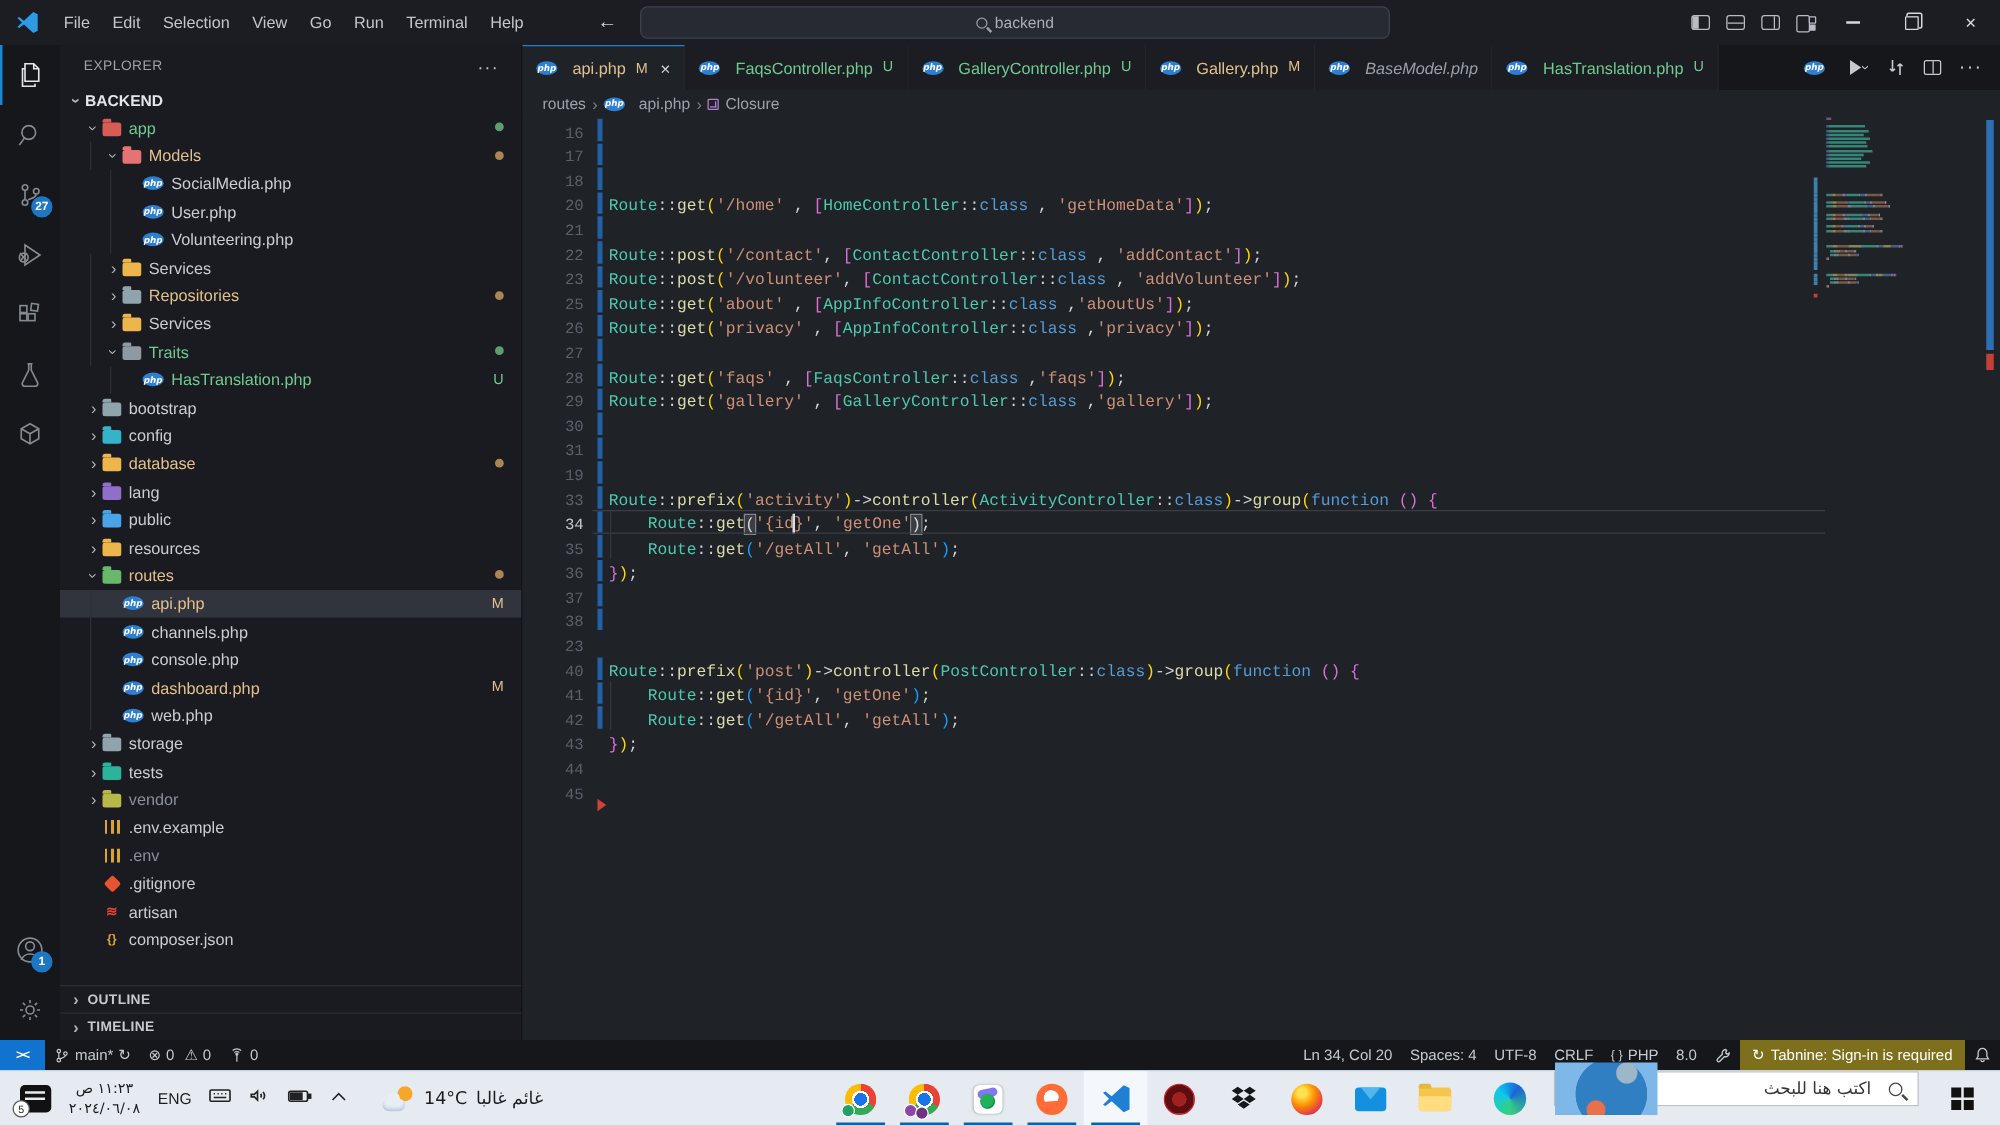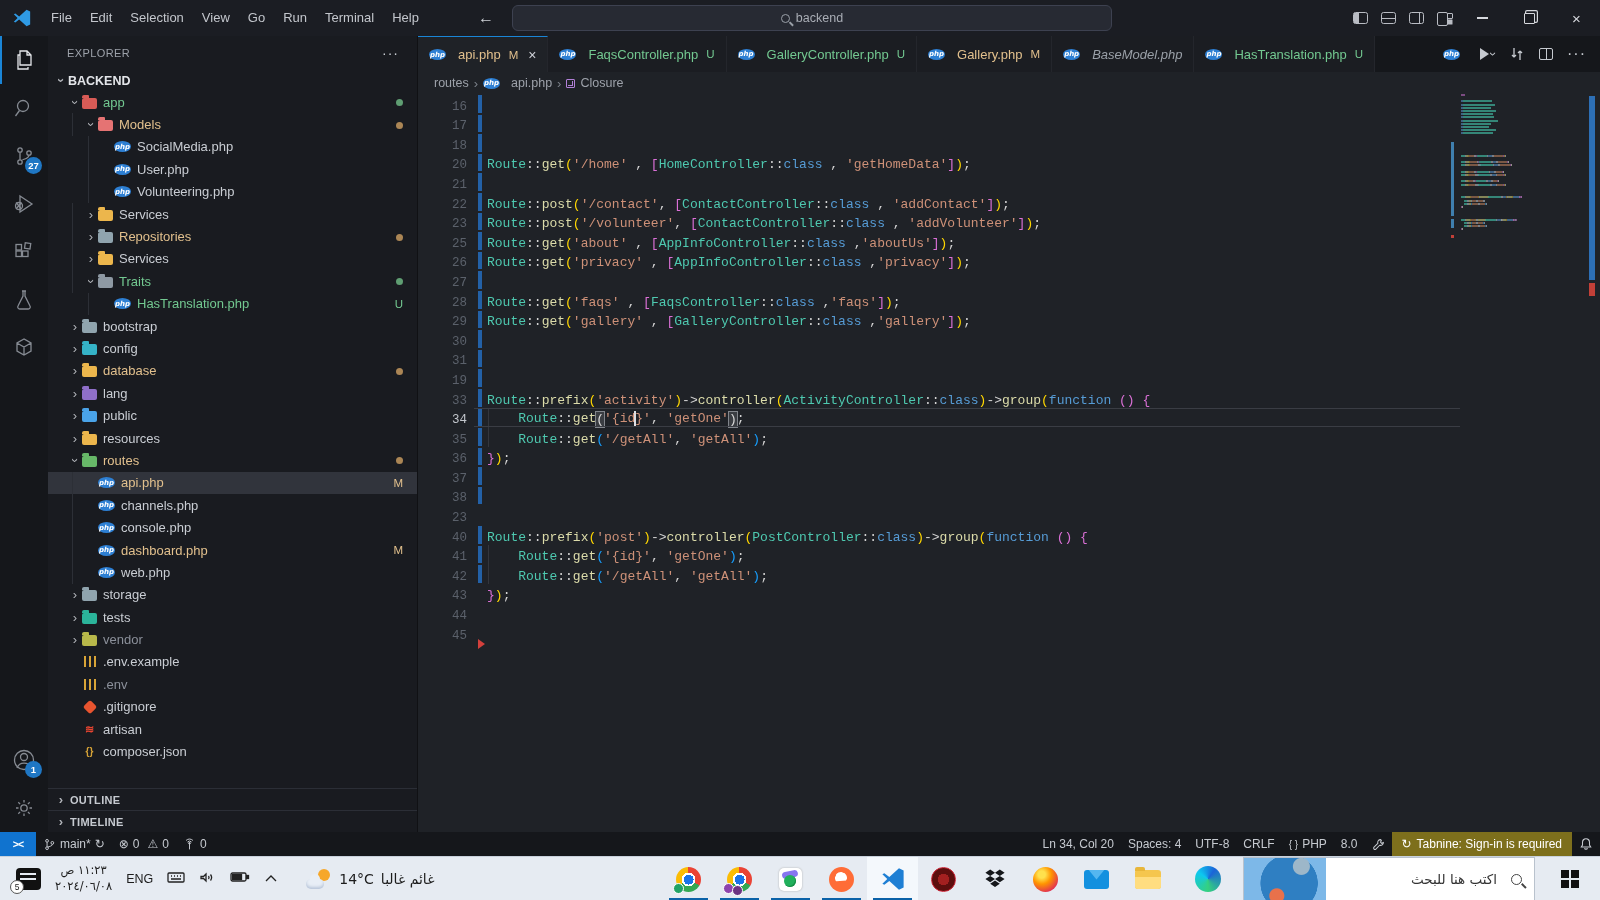--- a/index.html
+++ b/index.html
@@ -144,21 +144,21 @@
   .ic-postman { width:25px; height:25px; border-radius:50%; background:#ff6c37; position:relative; }
   .ic-postman::after { content:""; position:absolute; left:6px; top:5px; width:12px; height:12px; border-radius:50%; background:#fff; clip-path:polygon(0 0,100% 0,100% 55%,0 100%); transform:rotate(20deg); }
   .ic-redapp { width:25px; height:25px; border-radius:50%; background:radial-gradient(circle,#a32020 0 35%,#5d0e0e 36% 100%); border:1.5px solid #c23; }
   .ic-firefox { width:25px; height:25px; border-radius:50%; background:radial-gradient(circle at 35% 30%, #ffe14d 0 15%, #ff9500 40%, #e3364e 75%, #b5007f 100%); }
   .ic-mail { width:25px; height:19px; background:#1390df; border-radius:3px; position:relative; overflow:hidden; }
   .ic-mail::before { content:""; position:absolute; left:-3px; top:-9px; width:31px; height:19px; background:#54b6f0; transform:rotate(0deg); clip-path:polygon(0 0,100% 0,50% 100%); }
   .ic-folder { width:26px; height:19px; position:relative; background:#f5c64e; border-radius:2px 3px 3px 3px; }
   .ic-folder::before { content:""; position:absolute; top:-3px; left:0; width:10px; height:4px; background:#e8b63a; border-radius:2px 2px 0 0; }
   .ic-folder::after { content:""; position:absolute; left:0; bottom:0; width:26px; height:12px; background:#ffdd80; border-radius:0 0 3px 3px; }
   .ic-edge { width:26px; height:26px; border-radius:50%; background:conic-gradient(from 180deg,#35d07f,#0dc8f0 35%,#1b64d8 60%,#35d07f); }
-  .tb-search { position:absolute; left:1243px; top:0; width:292px; height:44px; background:#fff; border:1px solid #b9c2cd; display:flex; align-items:center; }
+  .tb-search { position:absolute; left:1243px; top:0; width:292px; height:28px; background:#fff; border:1px solid #b9c2cd; display:flex; align-items:center; }
   .bing-img { width:82px; height:42px; background:
       radial-gradient(circle at 70% 20%, #9db7c9 0 8px, rgba(0,0,0,0) 9px),
       radial-gradient(circle at 40% 90%, #e8714b 0 7px, rgba(0,0,0,0) 8px),
       radial-gradient(circle at 55% 60%, #2f7fc2 0 55%, #7db8e8 56% 100%); flex:none; }
   .tb-search .stext { margin-left:auto; font-size:13.5px; color:#333; font-family:"DejaVu Sans", sans-serif; }
   .tb-search .smag { margin:0 12px 0 14px; }
   .smag { width:11px; height:11px; border:1.6px solid #444; border-radius:50%; position:relative; display:inline-block; }
   .smag::after { content:""; position:absolute; width:6px; height:1.6px; background:#444; transform:rotate(45deg); left:9px; top:10px; }
   .win-logo { width:18px; height:18px; display:grid; grid-template-columns:8px 8px; grid-template-rows:8px 8px; gap:1.5px; }
   .win-logo div { background:#111; }

